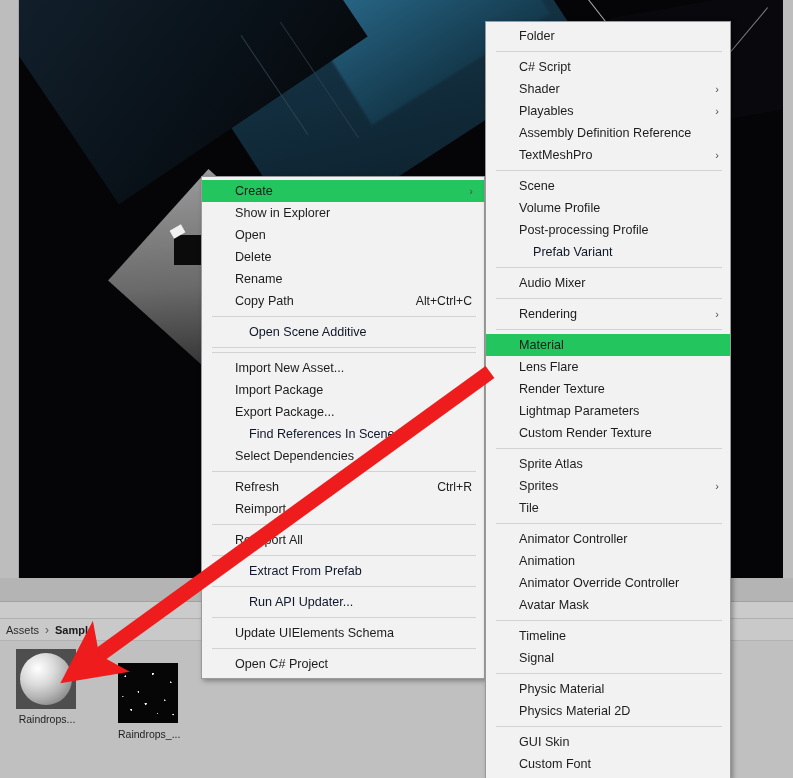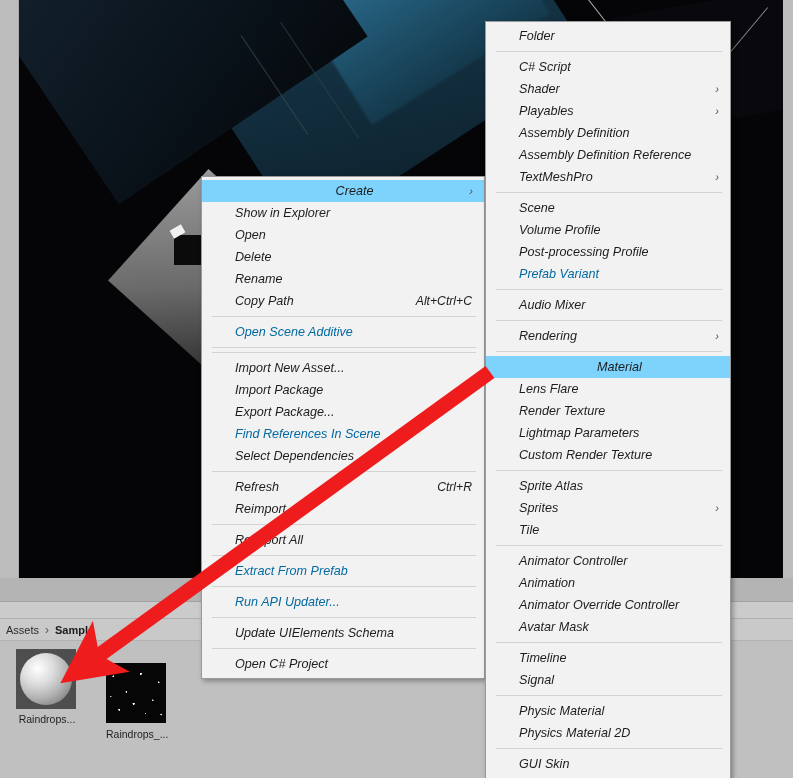--- a/index.html
+++ b/index.html
@@ -110,21 +110,21 @@
     background: #c9c9c9; border-bottom: 1px solid #b2b2b2;
     display: flex; align-items: center; padding-left: 6px;
   }
   .bc-item { font-size: 11px; color: #2b2b2b; }
   .bc-item.current { font-weight: bold; color: #1a1a1a; }
   .bc-sep { font-size: 12px; color: #5a5a5a; margin: 0 6px; }
 
   .asset-grid {
     position: absolute; left: 0; top: 63px; width: 793px; height: 137px;
     background: #c0c0c0; padding: 8px 7px 0 16px;
-    display: flex; gap: 28px; align-items: flex-start;
+    display: flex; gap: 40px; align-items: flex-start;
   }
   .asset-cell { width: 62px; text-align: center; }
   .thumb-mat {
     width: 60px; height: 60px;
     background: #4e4e4e;
     display: flex; align-items: center; justify-content: center;
   }
   .sphere {
     width: 52px; height: 52px; border-radius: 50%;
     background: radial-gradient(circle at 34% 30%, #ffffff 0%, #dcdcdc 32%, #b4b4b4 58%, #8e8e8e 78%, #565656 100%);
@@ -161,24 +161,24 @@
   }
   .menu-main  { left: 201px; top: 176px; width: 284px; }
   .menu-sub   { left: 485px; top: 21px;  width: 246px; }
 
   .mi {
     position: relative;
     height: 22px; line-height: 22px;
     padding: 0 10px 0 33px;
     font-size: 12.6px; color: #1d1d1d;
     white-space: nowrap;
-    display: flex; align-items: center; font-style: italic;
-  }
-  .mi.disabled { color: #0369a1; }
-  .mi.selected { background: #7dd3fc; justify-content: center; }
+    display: flex; align-items: center;
+  }
+  .mi.disabled { color: #0f172a; margin-left: 14px; }
+  .mi.selected { background: #22c55e; }
   .mi .shortcut {
     position: absolute; right: 12px; top: 0;
     font-size: 12.2px; color: #1d1d1d;
   }
   .mi .arrow {
     position: absolute; right: 11px; top: 0;
     font-size: 11px; color: #4d4d4d; line-height: 22px;
   }
   .sep { height: 1px; background: #d2d2d2; margin: 4px 8px 4px 10px; }
 
@@ -318,23 +318,20 @@
       </div>
       <div class="mi">
         <span>Shader</span>
         <span class="arrow">›</span>
       </div>
       <div class="mi">
         <span>Playables</span>
         <span class="arrow">›</span>
       </div>
       <div class="mi">
-        <span>Assembly Definition</span>
-      </div>
-      <div class="mi">
         <span>Assembly Definition Reference</span>
       </div>
       <div class="mi">
         <span>TextMeshPro</span>
         <span class="arrow">›</span>
       </div>
       <div class="sep"></div>
       <div class="mi">
         <span>Scene</span>
       </div>

